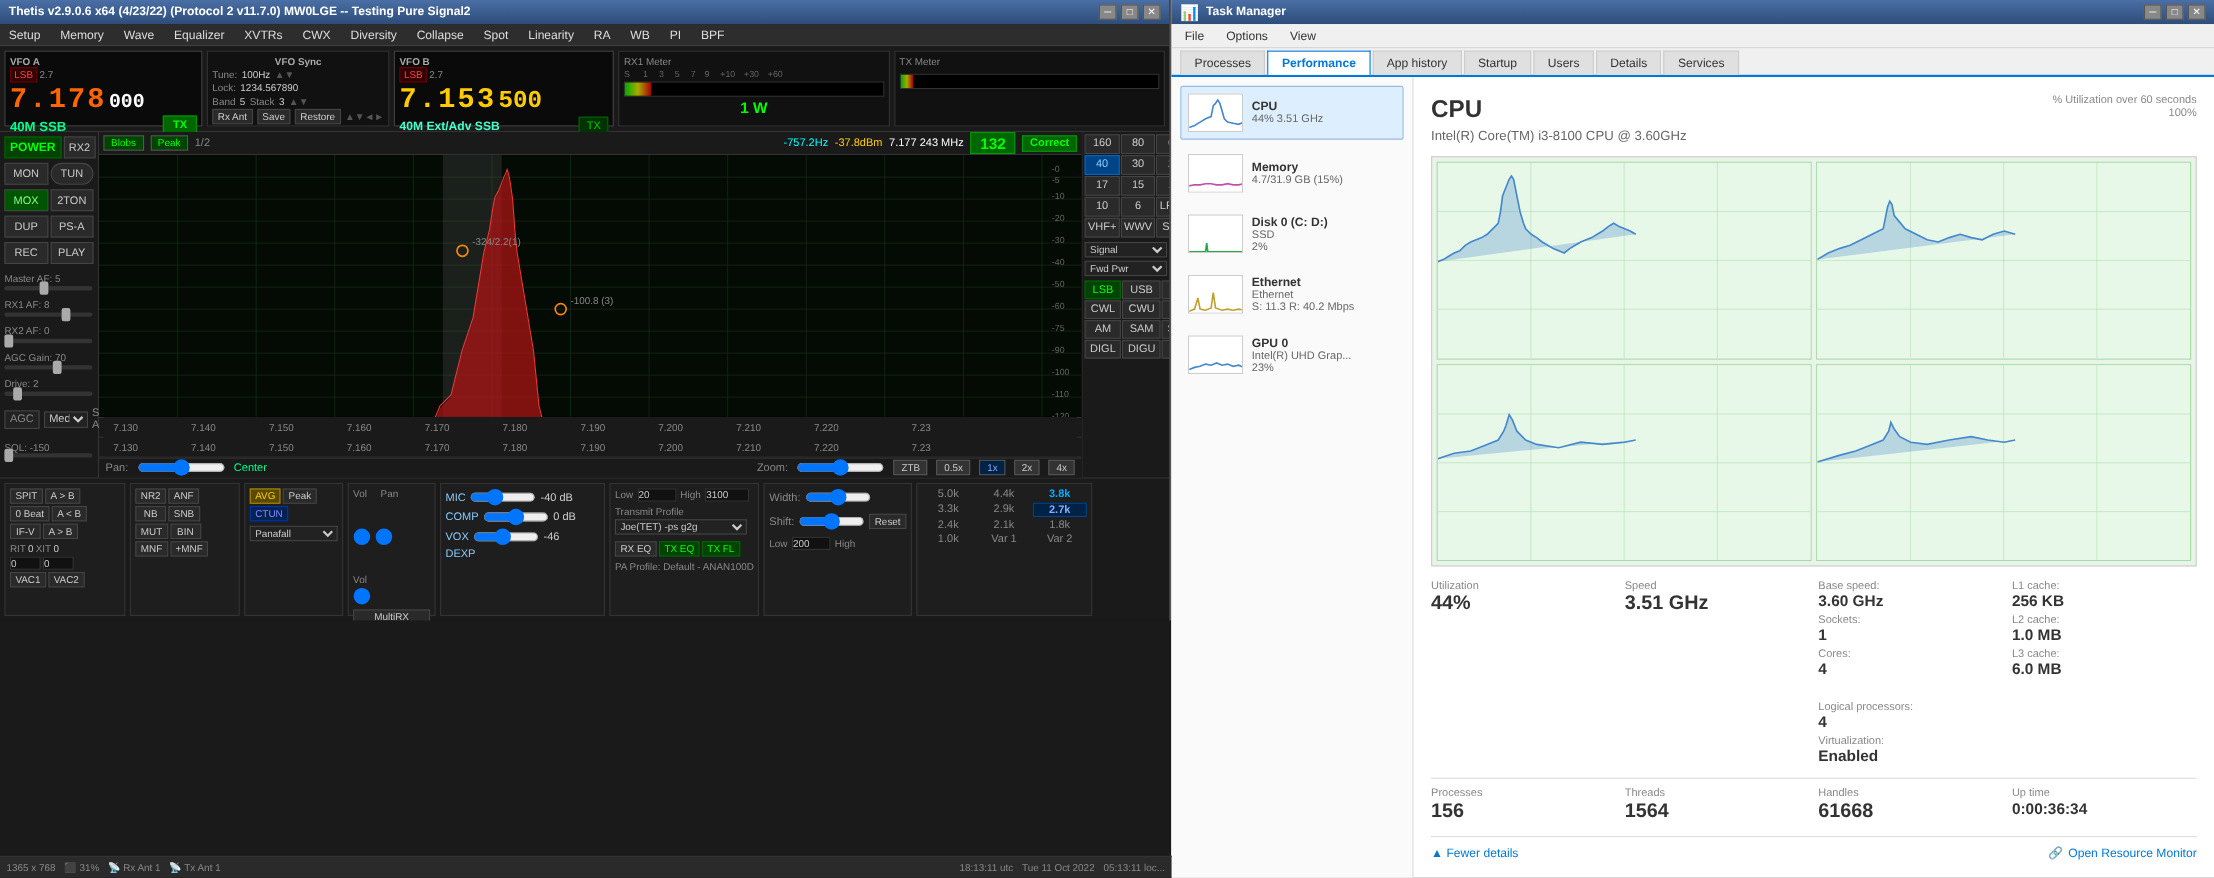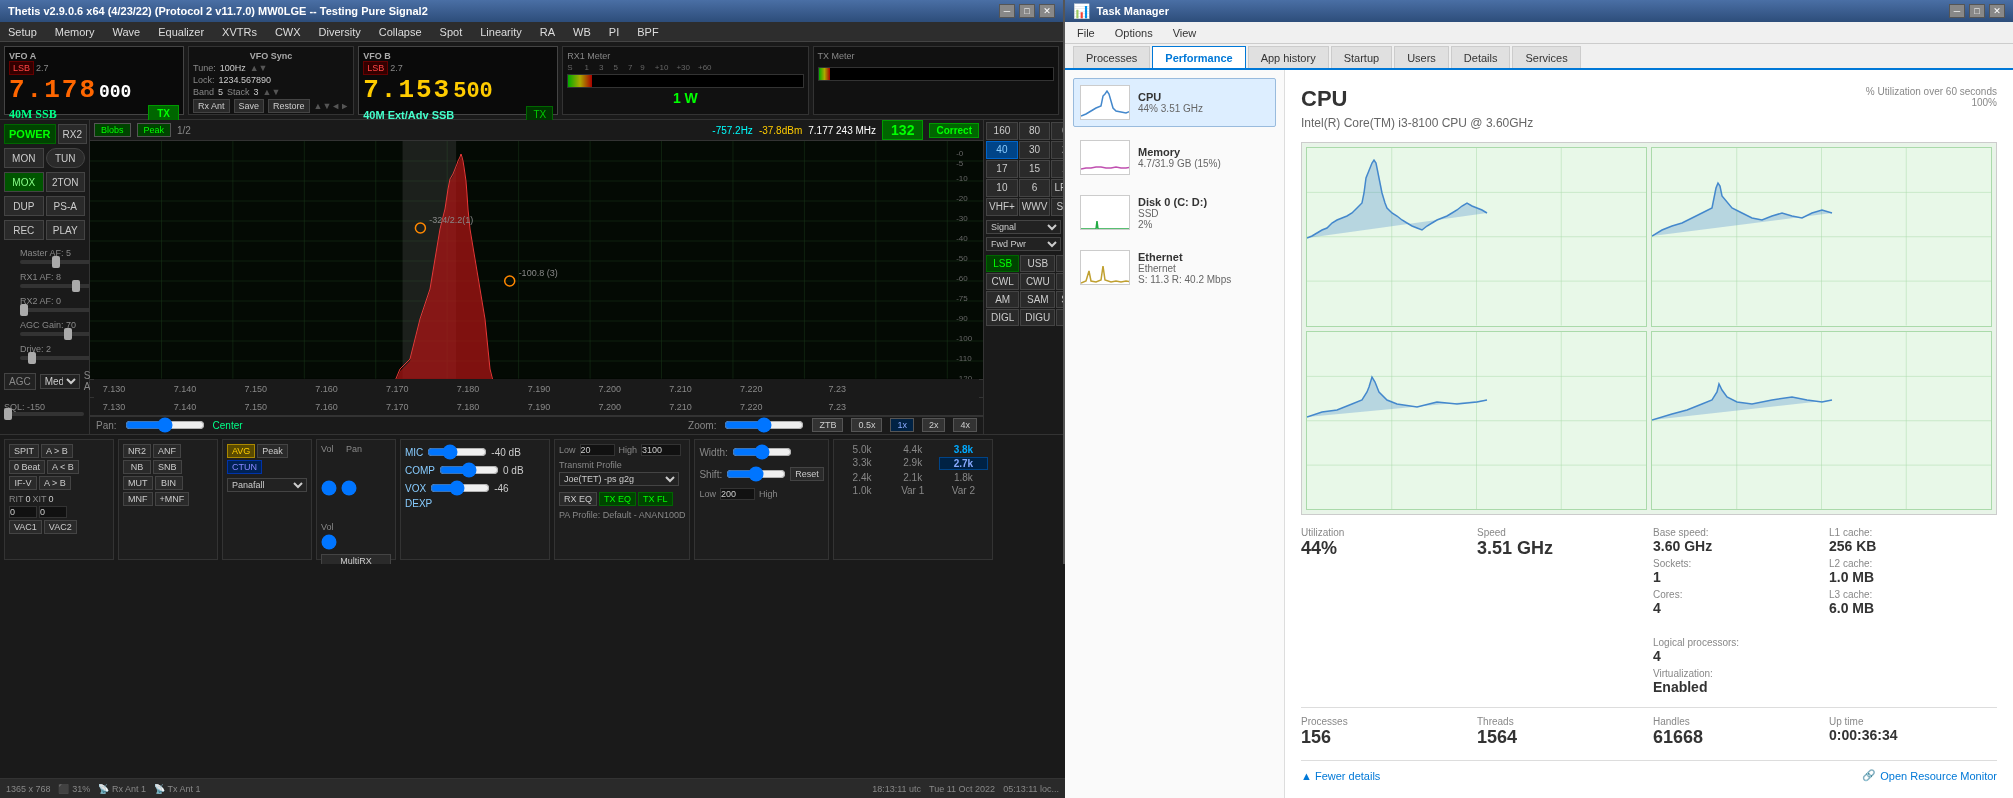--- a/index.html
+++ b/index.html
@@ -141,21 +141,20 @@
       justify-content: center;
     }
     .sidebar-btn.green { background: #004400; color: #00ff00; border-color: #006600; }
     .sidebar-btn.active { background: #005500; color: #88ff88; }
 
     .slider-container {
       display: flex;
       flex-direction: column;
       gap: 2px;
       margin-top: 4px;
-      margin-left: 16px;
     }
     .slider-label {
       color: #888;
       font-size: 9px;
     }
     .slider {
       width: 80px;
       height: 4px;
       background: #333;
       border-radius: 2px;
@@ -631,21 +630,21 @@
       </div>
       <div style="display:flex; align-items:baseline; gap:2px;">
         <span style="color:#ff4444; font-size:9px; background:#330000; padding:1px 3px; border:1px solid #660000;">LSB</span>
         <span style="color:#888; font-size:9px;">2.7</span>
       </div>
       <div style="display:flex; align-items:baseline; gap:2px; margin-top:2px;">
         <span class="vfo-freq" style="font-size:26px; color:#ff6600;">7.178</span>
         <span style="color:#ffffff; font-size:18px; font-weight:bold; font-family:'Courier New',monospace;">000</span>
       </div>
       <div style="display:flex; justify-content:space-between; align-items:center; margin-top:2px;">
-        <span class="vfo-mode" style="color:#00ff88; font-size:12px;font-family:Liberation Serif, serif;">40M SSB</span>
+        <span class="vfo-mode" style="color:#00ff88; font-size:12px;">40M SSB</span>
         <div style="background:#006600; border:1px solid #009900; color:#00ff00; padding:2px 8px; font-size:10px; font-weight:bold; cursor:pointer;">TX</div>
       </div>
     </div>
 
     <div class="vfo-sync-area">
       <div style="color:#aaa; font-size:9px; font-weight:bold; text-align:center;">VFO Sync</div>
       <div class="sync-row">
         <span>Tune:</span>
         <span class="sync-value">100Hz</span>
         <span style="color:#555;">▲▼</span>
@@ -1248,20 +1247,33 @@
             <polyline fill="none" stroke="#c0a030" stroke-width="1.5" points="0,32 5,30 8,20 10,30 15,31 20,29 22,15 24,29 30,31 35,30 40,31 45,30 50,31"></polyline>
           </svg>
         </div>
         <div class="resource-info">
           <div class="resource-name">Ethernet</div>
           <div class="resource-detail">Ethernet</div>
           <div class="resource-detail">S: 11.3 R: 40.2 Mbps</div>
         </div>
       </div>
 
+      <div class="resource-item">
+        <div class="resource-graph-mini">
+          <svg width="50" height="35">
+            <rect width="50" height="35" fill="#fff"></rect>
+            <polyline fill="none" stroke="#4488cc" stroke-width="1.5" points="0,30 5,28 10,27 15,25 20,26 25,24 30,26 35,25 40,27 45,26 50,28"></polyline>
+          </svg>
+        </div>
+        <div class="resource-info">
+          <div class="resource-name">GPU 0</div>
+          <div class="resource-detail">Intel(R) UHD Grap...</div>
+          <div class="resource-detail">23%</div>
+        </div>
+      </div>
 
     </div>
 
     <div id="tm-right">
 
       <div id="cpu-header">
         <div>
           <div id="cpu-title">CPU</div>
           <div id="cpu-model">Intel(R) Core(TM) i3-8100 CPU @ 3.60GHz</div>
         </div>

